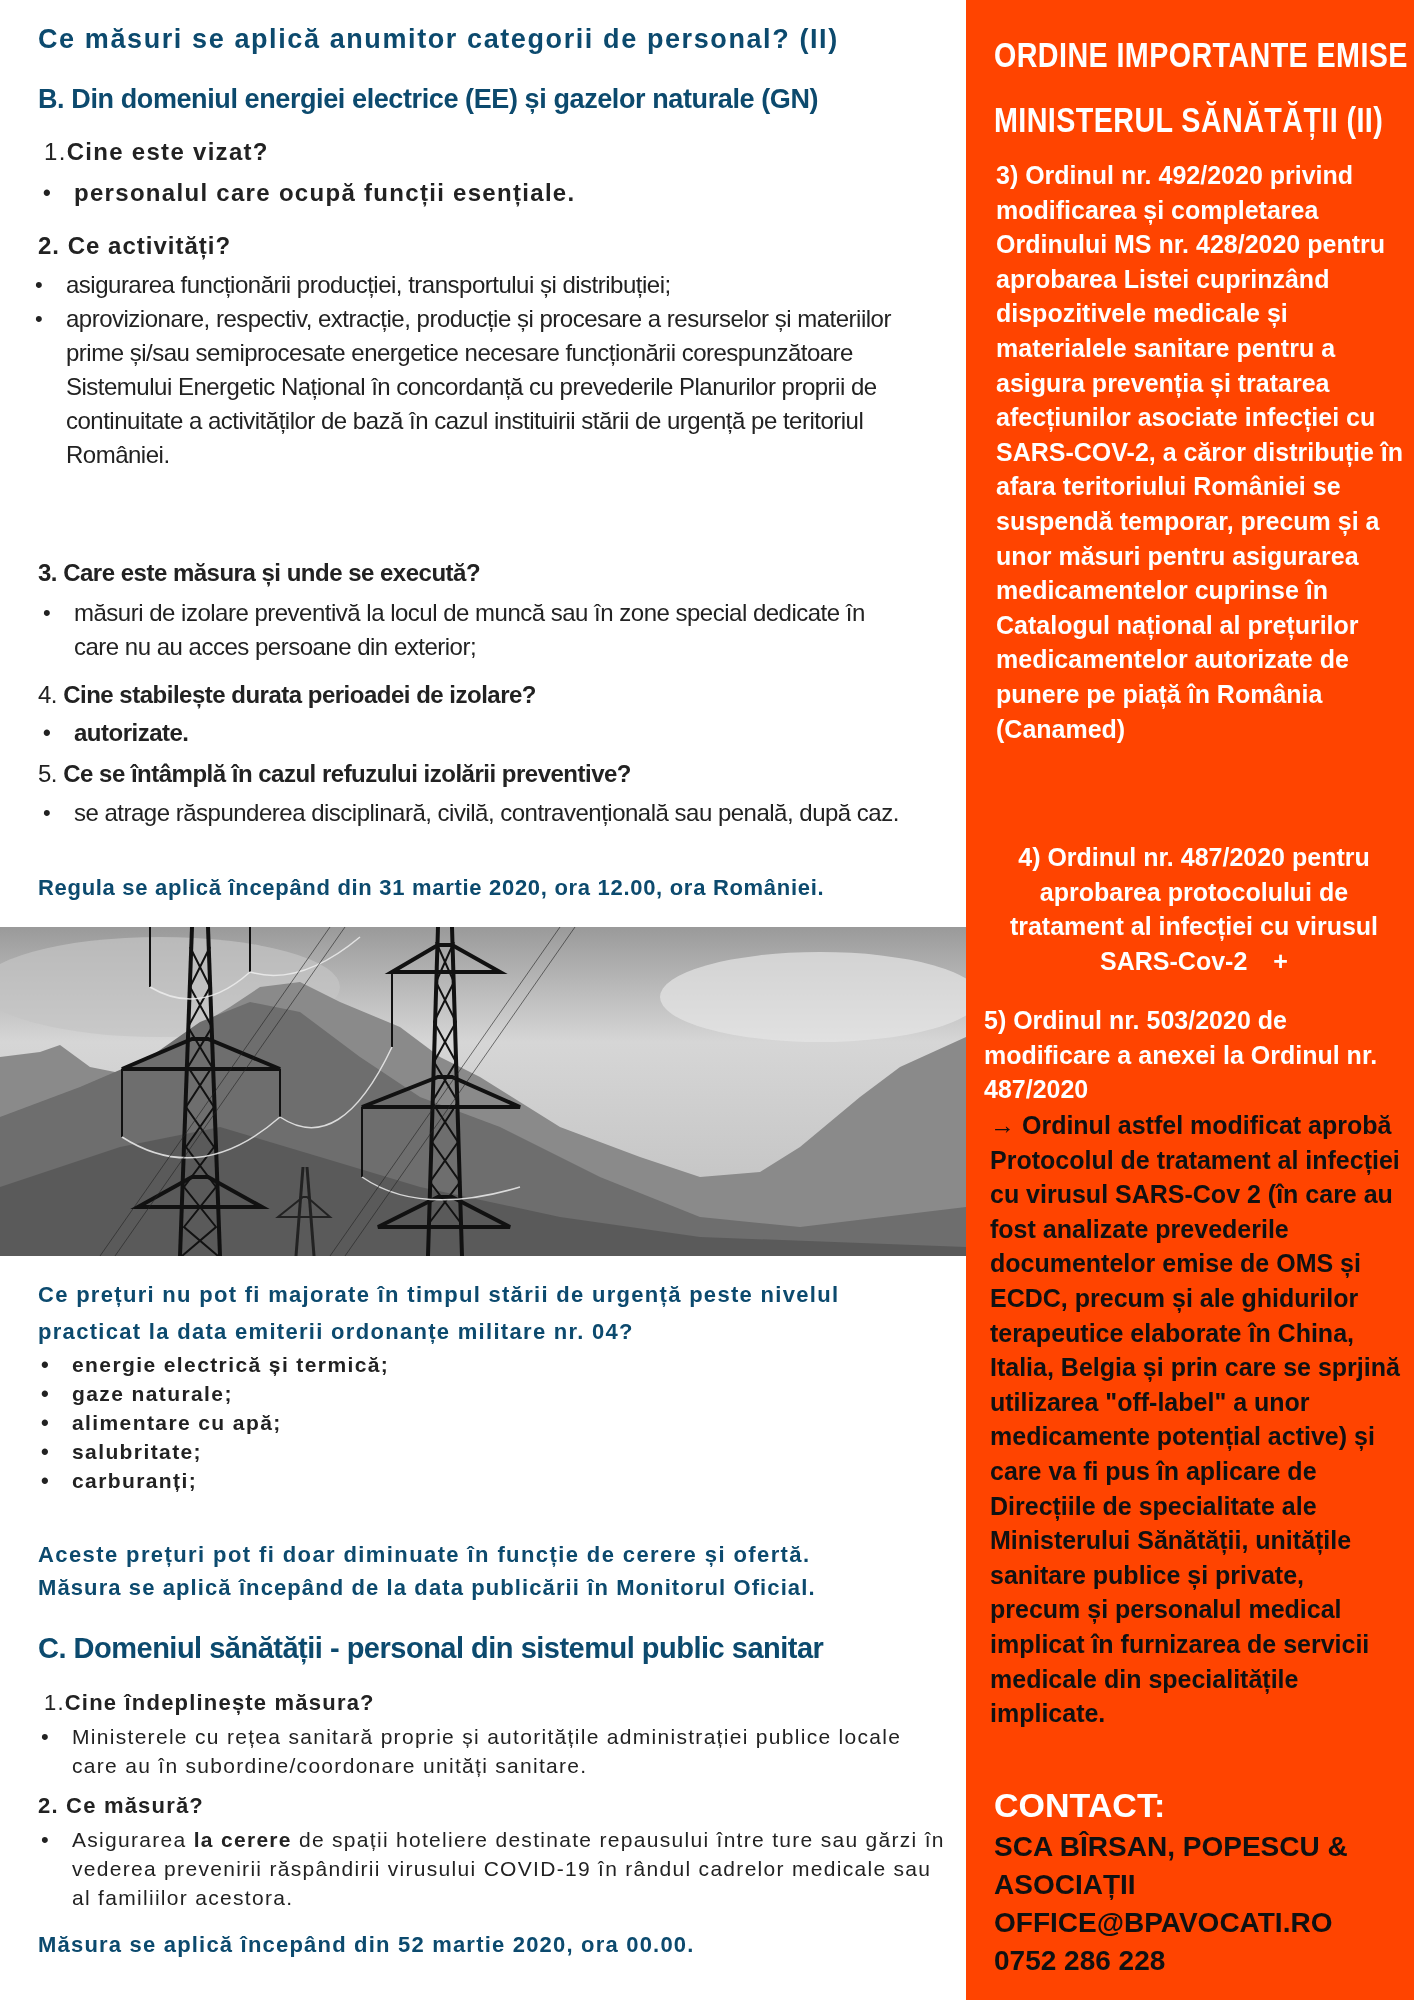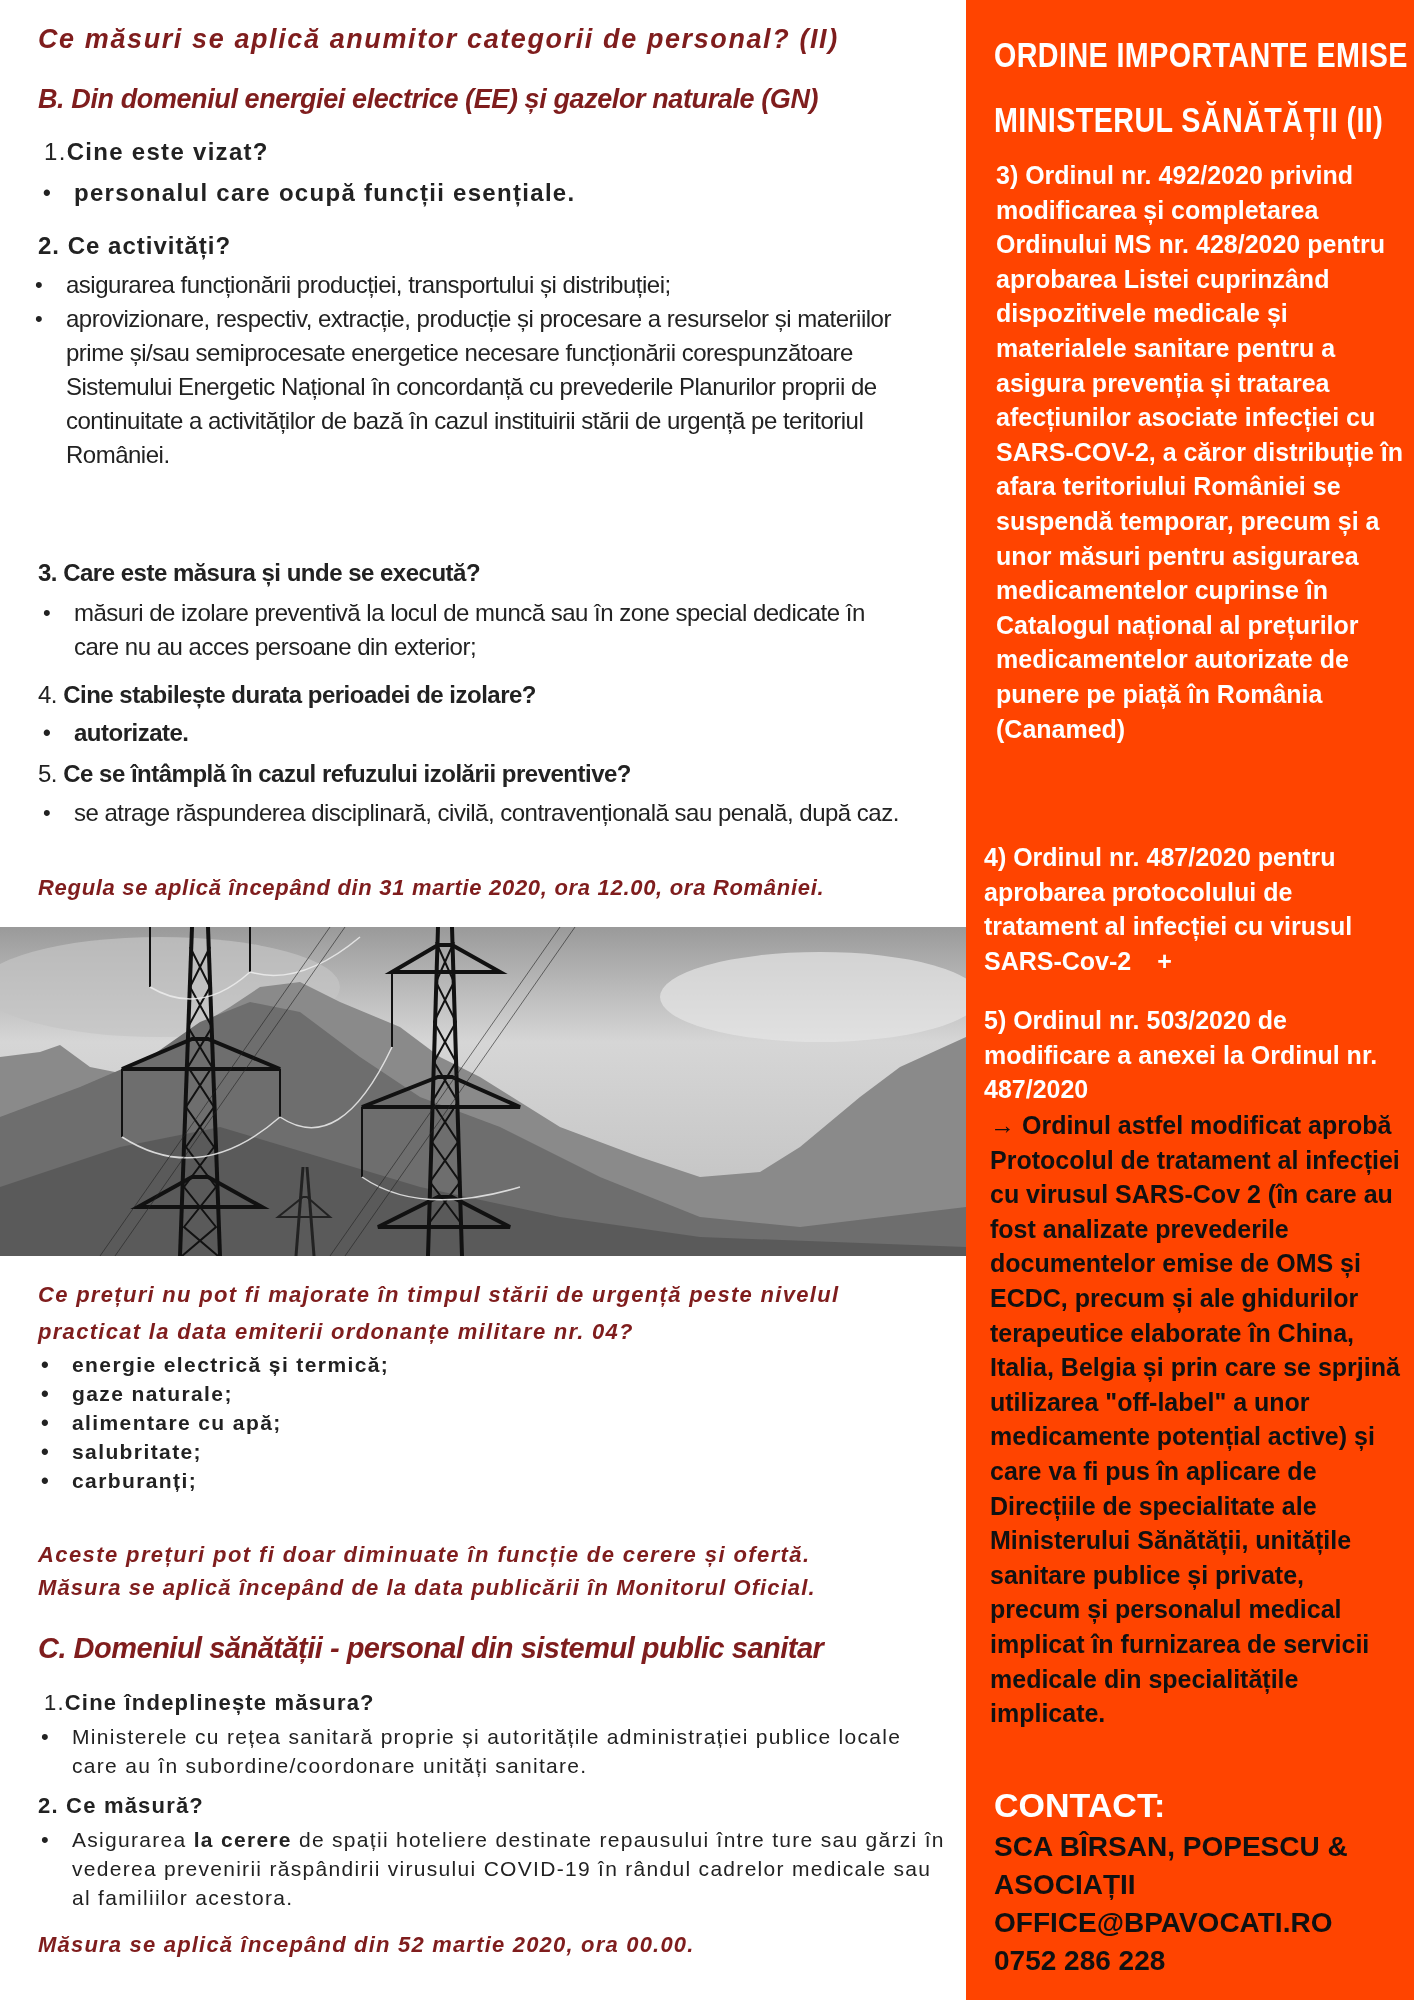--- a/index.html
+++ b/index.html
@@ -7,21 +7,21 @@
     width: 1414px; height: 2000px; position: relative; overflow: hidden;
     background: #ffffff;
     font-family: "Liberation Sans", "DejaVu Sans", sans-serif;
     color: #222222;
   }
   .left { position: absolute; left: 0; top: 0; width: 966px; height: 2000px; }
   .right {
     position: absolute; left: 966px; top: 0; width: 448px; height: 2000px;
     background: #FF4400;
   }
-  .orange { color: #7f1d1d; font-style: italic; }
+  .orange { color: #0c4a6e; }
   .abs { position: absolute; }
   .h-top { left: 38px; top: 24px; font-size: 27px; font-weight: bold; letter-spacing: 1.6px; white-space: nowrap; }
   .h-b { left: 38px; top: 84px; font-size: 27px; font-weight: bold; white-space: nowrap; letter-spacing: -0.4px; }
   .q { font-size: 24px; font-weight: bold; white-space: nowrap; }
   .qn { font-weight: normal; }
   ul.bl { list-style: none; margin: 0; padding: 0; }
   ul.bl li { position: relative; padding-left: 36px; font-size: 24px; line-height: 34px; }
   ul.bl li::before { content: "\2022"; position: absolute; left: 5px; top: 0; font-size: 22px; }
   .sq { letter-spacing: -0.5px; }
   .wide { letter-spacing: 1.3px; }
@@ -177,21 +177,21 @@
 </div>
 
 <div class="right">
   <div class="panel-title">
     <div>ORDINE IMPORTANTE EMISE DE</div>
     <div>MINISTERUL SĂNĂTĂȚII (II)</div>
   </div>
 
   <div class="ptext" style="left:30px; top:158px; width:410px;">3) Ordinul nr.  492/2020 privind modificarea și completarea Ordinului MS nr. 428/2020 pentru aprobarea Listei cuprinzând dispozitivele medicale și materialele sanitare pentru a asigura prevenția și tratarea afecțiunilor asociate infecției cu SARS-COV-2, a căror distribuție în afara teritoriului României se suspendă temporar, precum și a unor măsuri pentru asigurarea medicamentelor cuprinse în Catalogul național al prețurilor medicamentelor autorizate de punere pe piață în România (Canamed)</div>
 
-  <div class="ptext" style="left:18px; top:840px; width:420px;">
+  <div class="ptext" style="left:18px; top:840px; width:420px;text-align:center;">
     <span>4) Ordinul nr. 487/2020 pentru aprobarea protocolului de tratament al infecției cu virusul SARS-Cov-2</span><span style="padding-left:26px;">+</span>
   </div>
 
   <div class="ptext" style="left:18px; top:1003px; width:420px;">5) Ordinul nr. 503/2020 de modificare a anexei la Ordinul nr. 487/2020</div>
 
   <div class="ptext dark" style="left:24px; top:1108px; width:410px;">
     <span>→</span>
     <span>Ordinul astfel modificat aprobă Protocolul de tratament al infecției cu virusul SARS-Cov 2 (în care au fost analizate prevederile documentelor emise de OMS și ECDC, precum și ale ghidurilor terapeutice elaborate în China, Italia, Belgia și prin care se sprjină utilizarea "off-label"  a unor medicamente potențial active) și care va fi pus în aplicare de Direcțiile de specialitate ale Ministerului Sănătății, unitățile sanitare publice și private, precum și personalul medical implicat în furnizarea de servicii medicale din specialitățile implicate.</span>
   </div>
 

